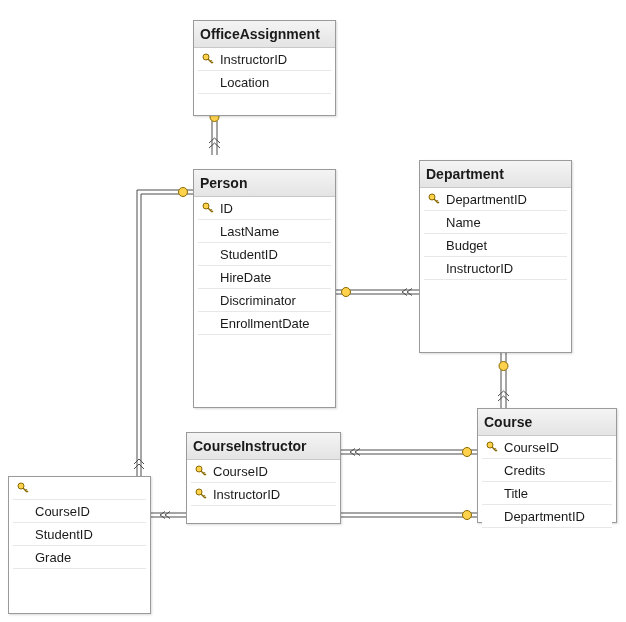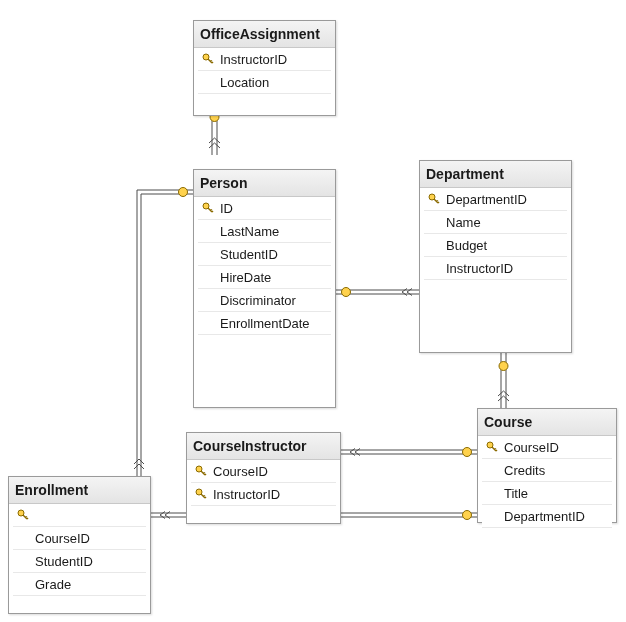--- a/index.html
+++ b/index.html
@@ -271,21 +271,20 @@
         <span class="col-name">Title</span>
       </div>
       <div class="col-row">
         <span class="key-cell"></span>
         <span class="col-name">DepartmentID</span>
       </div>
     </div>
   </div>
 
   <div class="table-box" style="left:8px; top:476px; width:143px; height:138px;">
-    <div class="table-title">Enrollment</div>
     <div class="cols">
       <div class="col-row">
         <span class="key-cell">
           <svg class="key-icon" width="12" height="12" viewBox="0 0 12 12">
               <circle cx="4" cy="4" r="3" fill="#ffd24d" stroke="#8a6a00" stroke-width="1"></circle>
               <path d="M6 6 L10 10 M8.5 8.5 L10 7.5 M10 10 L11 9" stroke="#8a6a00" stroke-width="1.4" fill="none"></path>
             </svg>
         </span>
       </div>
       <div class="col-row">

